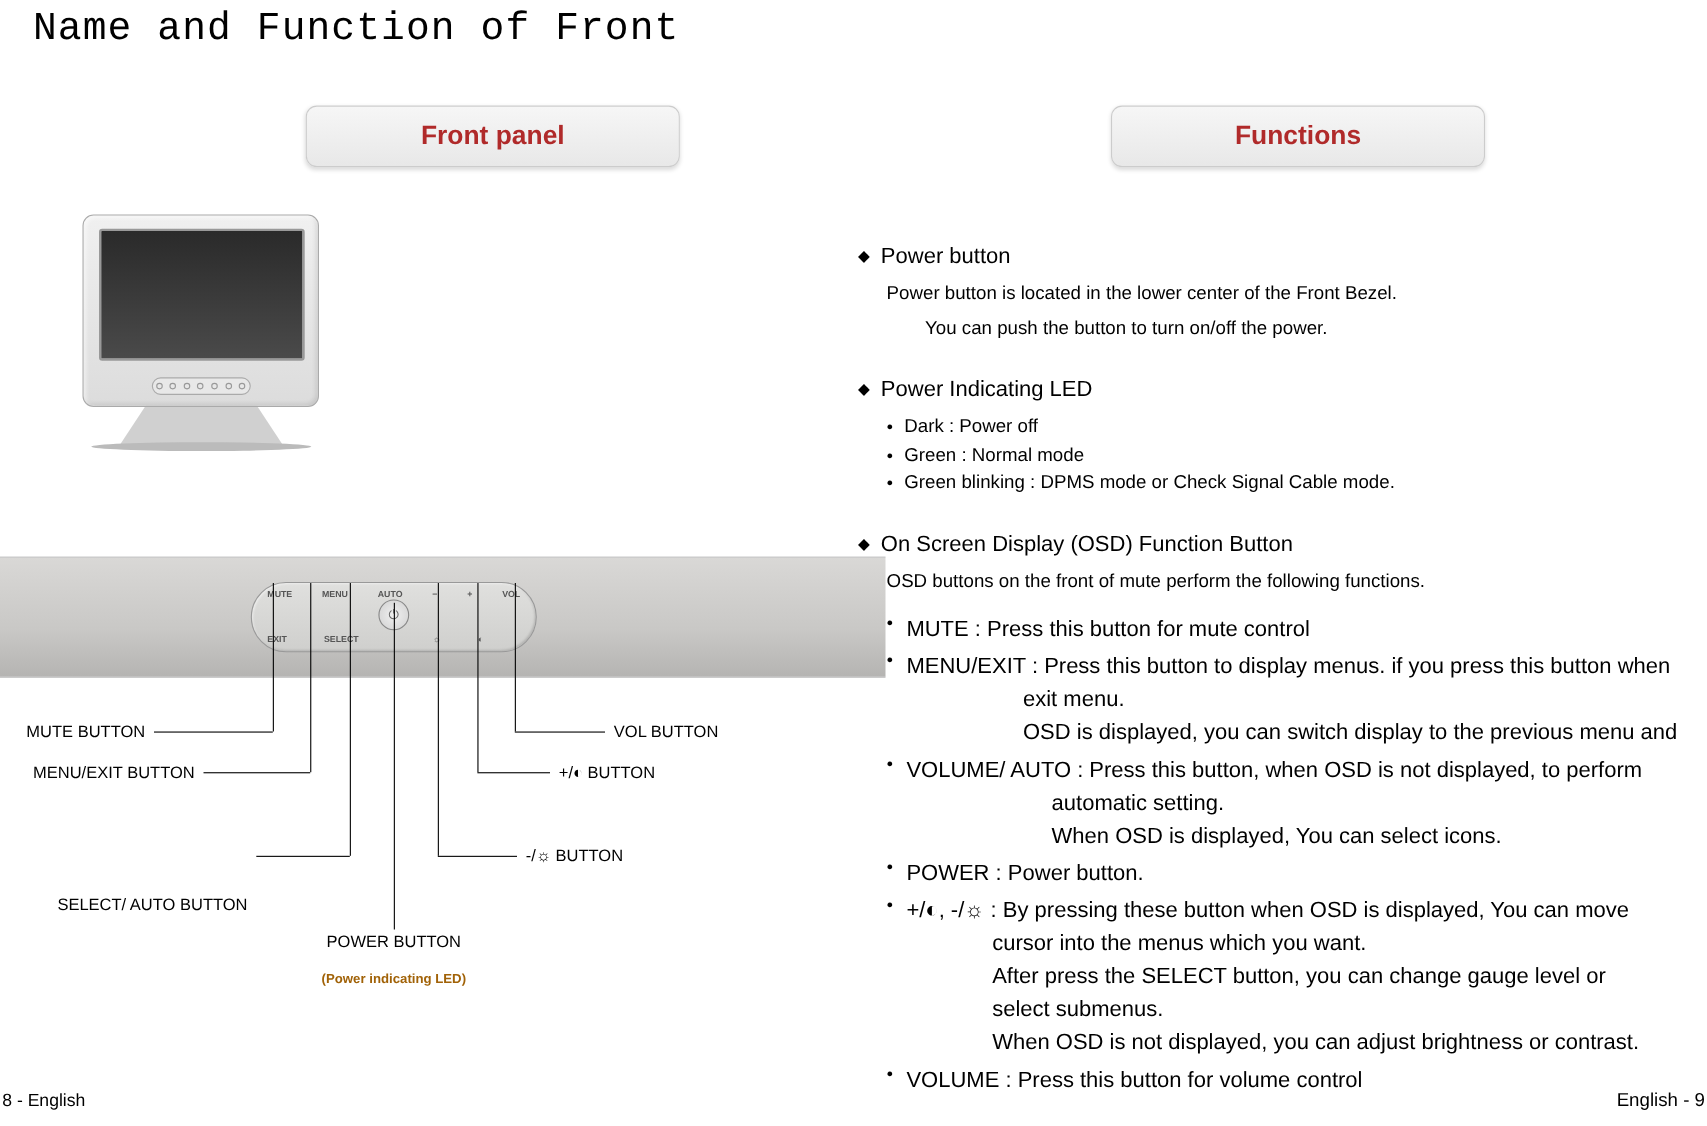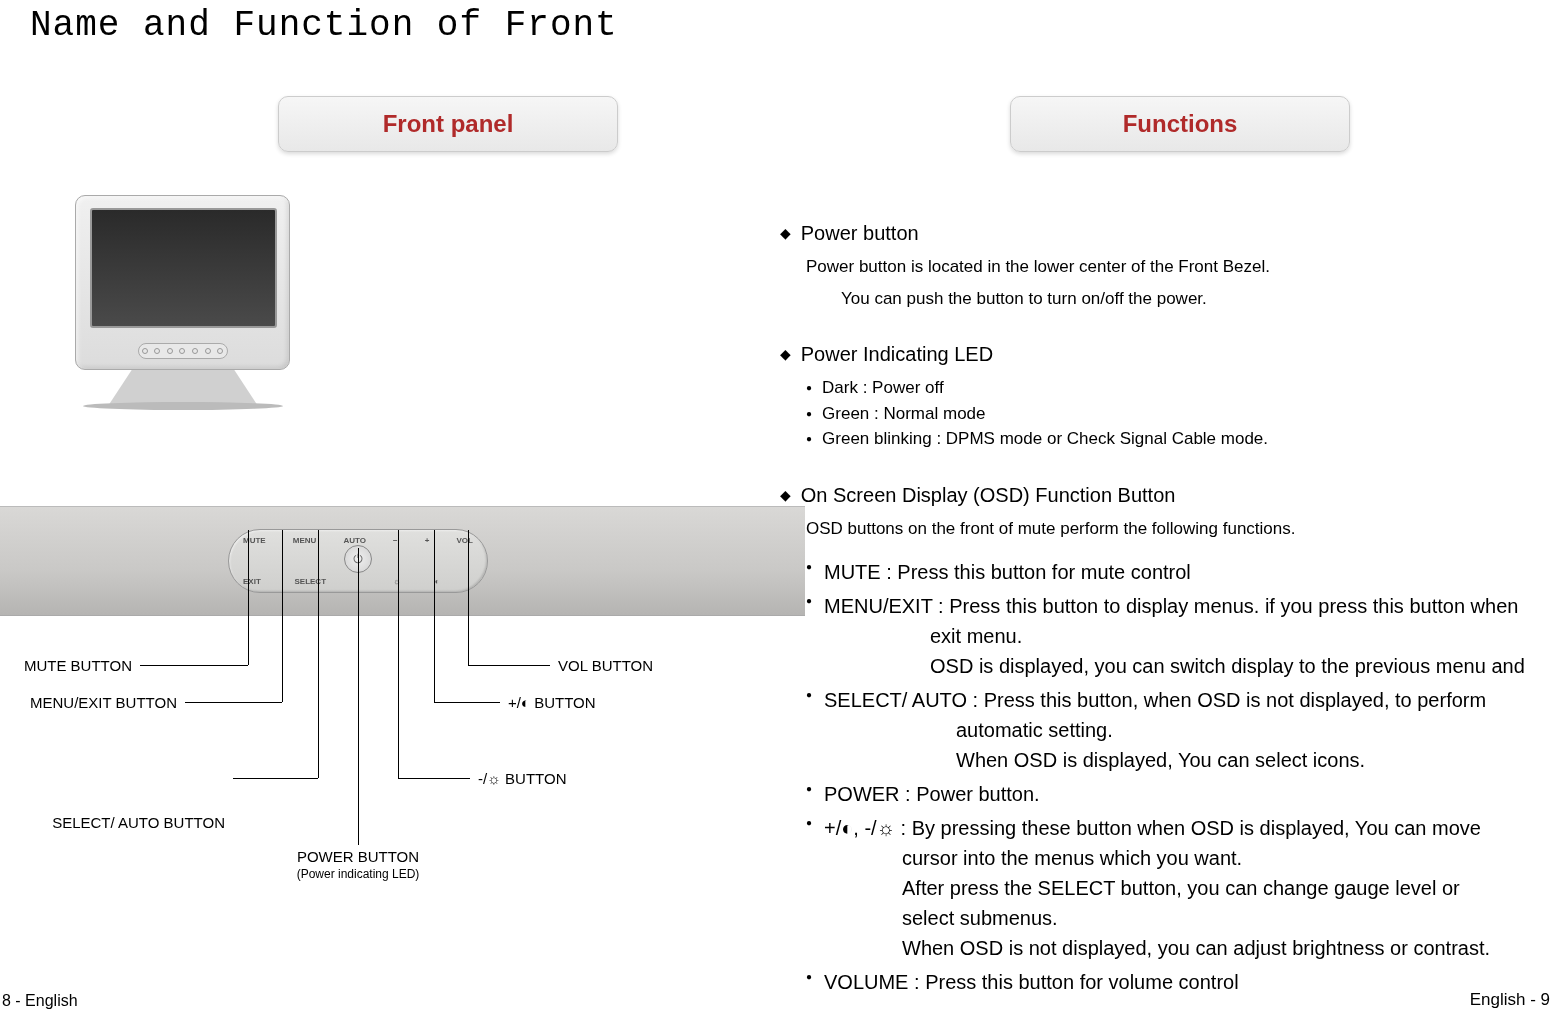--- a/index.html
+++ b/index.html
@@ -166,22 +166,23 @@
     position: absolute;
     font-size: 15px;
     font-family: Arial, sans-serif;
     white-space: nowrap;
   }
   .lbl.right { text-align: left; }
   .lbl.left  { text-align: right; }
   .lbl .sub {
     display: block;
     font-size: 12px;
-    color: #000000;
-    margin-top: 2px;
+    color: #a16207;
+    margin-top: 18px;
+    font-weight: bold;
   }
 
   
   .functions {
     position: absolute;
     top: 218px;
     left: 780px;
     width: 750px;
     font-size: 17px;
     line-height: 1.5;
@@ -358,21 +359,21 @@
     <div class="func-body">OSD buttons on the front of mute perform the following functions.</div>
 
     <ul class="osd-list">
       <li>MUTE : Press this button for mute control</li>
       <li>
         <span>MENU/EXIT : Press this button to display menus. if you press this button when</span>
         <span class="indent">exit menu.</span>
         <span class="indent">OSD is displayed, you can switch display to the previous menu and</span>
       </li>
       <li>
-        <span>SELECT/ AUTO : Press this button, when OSD is not displayed, to perform</span>
+        <span>VOLUME/ AUTO : Press this button, when OSD is not displayed, to perform</span>
         <span class="indent" style="padding-left:132px">automatic setting.</span>
         <span class="indent" style="padding-left:132px">When OSD is displayed, You can select icons.</span>
       </li>
       <li>POWER : Power button.</li>
       <li>
         <span class="sym"> +/◐,  -/☼ </span><span> : By pressing these button when OSD is displayed, You can move</span>
         <span class="indent2">cursor into  the menus which you want.</span>
         <span class="indent2">After press the SELECT button, you can change  gauge level or</span>
         <span class="indent2">select submenus.</span>
         <span class="indent2">When OSD is not displayed, you can adjust brightness or contrast.</span>

